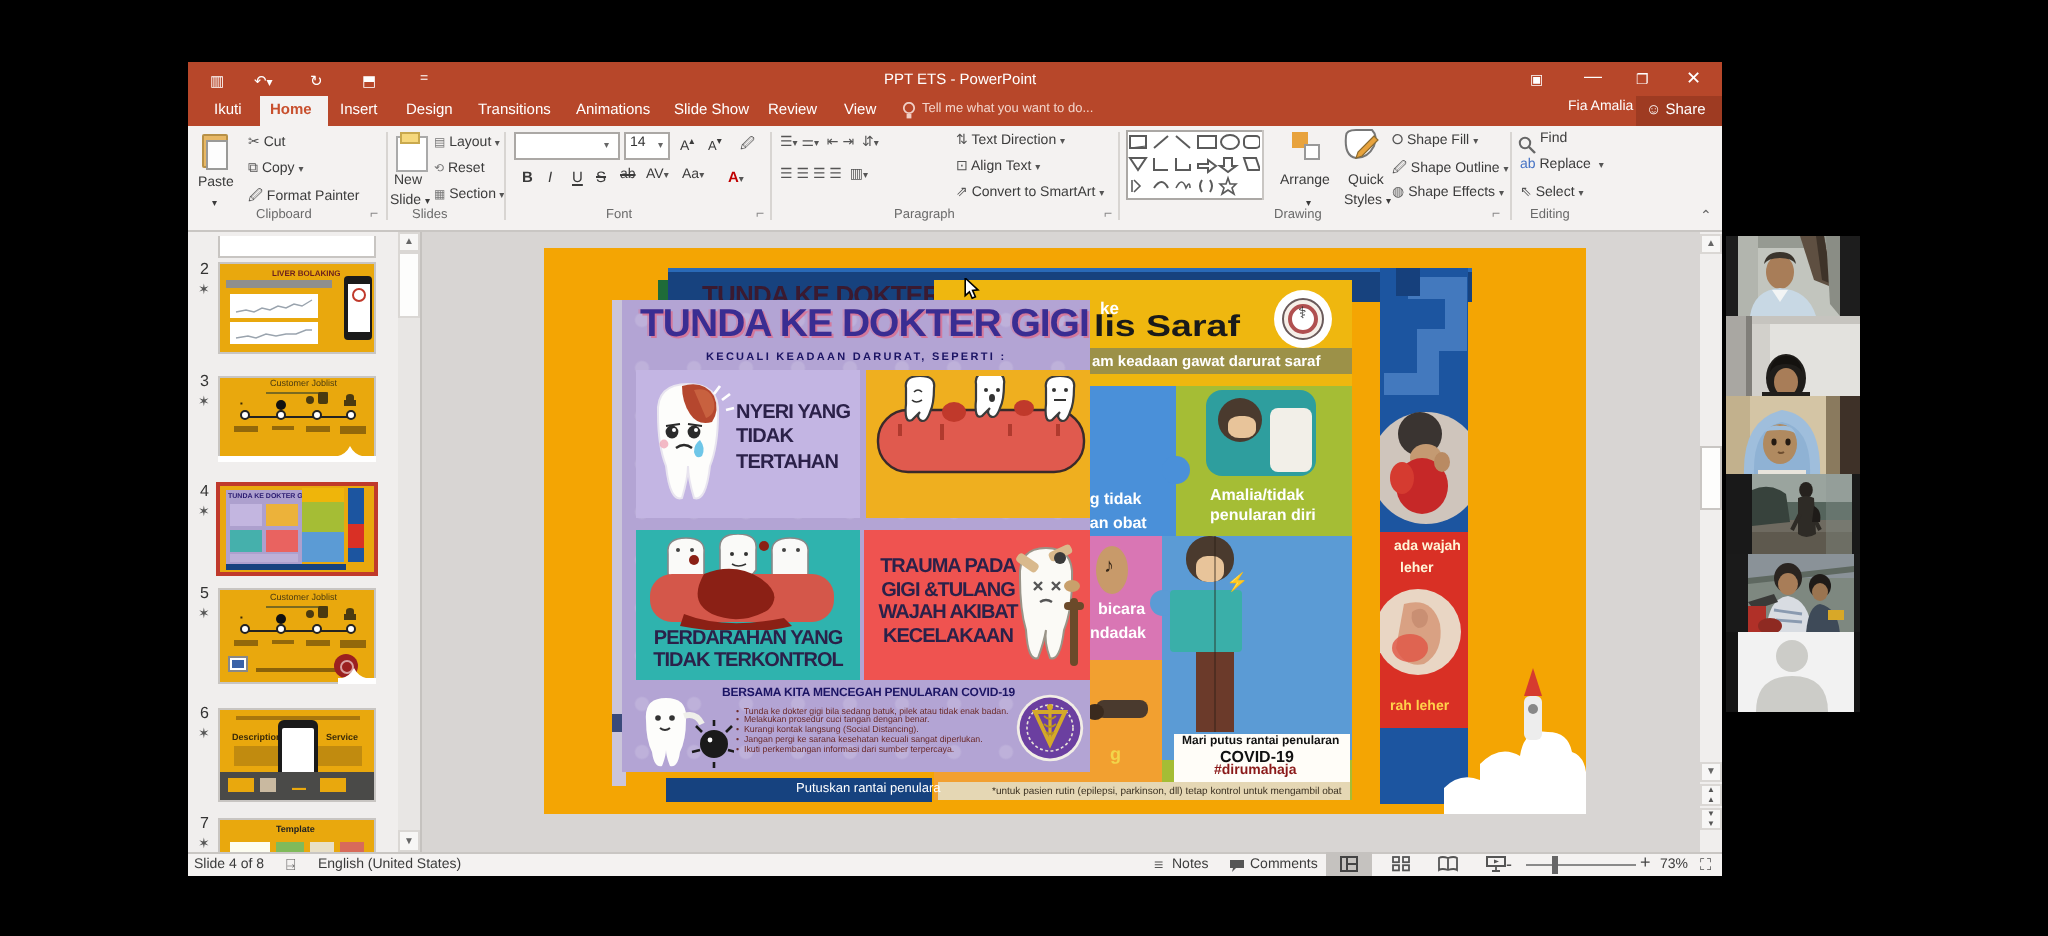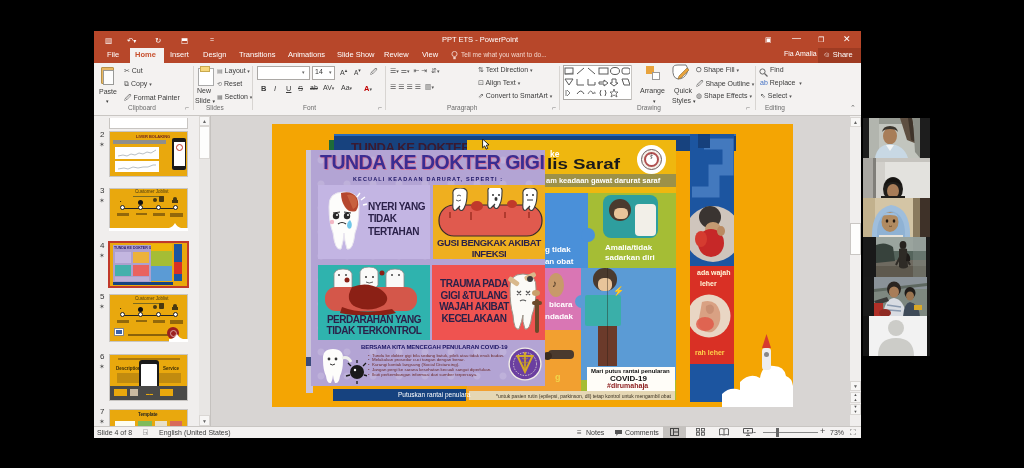--- a/index.html
+++ b/index.html
@@ -24,21 +24,21 @@
 <div class="a ws" style="left:210px; top:36px; color:#fff; font-size:7px;">=</div>
 <div class="a ws" style="left:442px; top:35px; color:#fff; font-size:7.5px;">PPT ETS - PowerPoint</div>
 
 <div class="a ws" style="left:765px; top:36px; color:#fff; font-size:7px;">▣</div>
 <div class="a ws" style="left:792px; top:33px; color:#fff; font-size:9px;">—</div>
 <div class="a ws" style="left:818px; top:36px; color:#fff; font-size:7px;">❐</div>
 <div class="a ws" style="left:843px; top:34px; color:#fff; font-size:9px;">✕</div>
 
 <div class="a" style="left:94px; top:48px; width:767px; height:15px; background:#B7472A;"></div>
 <div class="a" style="left:130px; top:48px; width:34px; height:15px; background:#F4F2F1;"></div>
-<div class="a ws" style="left:107px; top:50px; color:#fff; font-size:7.5px;">File</div>
+<div class="a ws" style="left:107px; top:50px; color:#fff; font-size:7.5px;">Ikuti</div>
 <div class="a ws" style="left:135px; top:50px; color:#C8502E; font-size:7.5px; font-weight:bold;">Home</div>
 <div class="a ws" style="left:170px; top:50px; color:#fff; font-size:7.5px;">Insert</div>
 <div class="a ws" style="left:203px; top:50px; color:#fff; font-size:7.5px;">Design</div>
 <div class="a ws" style="left:239px; top:50px; color:#fff; font-size:7.5px;">Transitions</div>
 <div class="a ws" style="left:288px; top:50px; color:#fff; font-size:7.5px;">Animations</div>
 <div class="a ws" style="left:337px; top:50px; color:#fff; font-size:7.5px;">Slide Show</div>
 <div class="a ws" style="left:384px; top:50px; color:#fff; font-size:7.5px;">Review</div>
 <div class="a ws" style="left:422px; top:50px; color:#fff; font-size:7.5px;">View</div>
 <svg class="a" style="left:451px; top:51px;" width="7" height="9">
       <circle cx="3.5" cy="3" r="2.6" fill="none" stroke="#f0cfc5" stroke-width="0.9"></circle>
@@ -330,21 +330,21 @@
   <div class="a" style="left:0px; top:190px; width:114px; height:70px; background:#F2A030;"></div>
   <div class="a" style="left:108px; top:155px; width:13px; height:13px; background:#5B9BD5; border-radius:50%;"></div>
 
   <div class="a" style="left:73px; top:104px; width:50px; text-align:left; color:#fff; font-size:8px; font-weight:bold; line-height:12px;">ng tidak<br>ban obat</div>
 
   <div class="a" style="left:136px; top:55px; width:55px; height:43px; background:#2E9E9E; border-radius:8px;"></div>
   <div class="a" style="left:142px; top:59px; width:22px; height:22px; background:#4A3A2E; border-radius:50%;"></div>
   <div class="a" style="left:147px; top:68px; width:14px; height:11px; background:#E8C49A; border-radius:40%;"></div>
   <div class="a" style="left:168px; top:64px; width:21px; height:32px; background:#F2EFE8; border-radius:4px;"></div>
   <div class="a ws" style="left:138px; top:103px; color:#fff; font-size:8px; font-weight:bold;">Amalia/tidak</div>
-  <div class="a ws" style="left:138px; top:113px; color:#fff; font-size:8px; font-weight:bold;">sadarkan diri</div>
+  <div class="a ws" style="left:138px; top:113px; color:#fff; font-size:8px; font-weight:bold;">penularan diri</div>
 
   <div class="a ws" style="left:82px; top:160px; color:#fff; font-size:8px; font-weight:bold;">bicara</div>
   <div class="a ws" style="left:78px; top:172px; color:#fff; font-size:8px; font-weight:bold;">ndadak</div>
 
   <div class="a" style="left:126px; top:128px; width:24px; height:23px; background:#4A3A2E; border-radius:48%;"></div>
   <div class="a" style="left:131px; top:138px; width:14px; height:13px; background:#E8C49A; border-radius:40%;"></div>
   <div class="a" style="left:118px; top:155px; width:36px; height:31px; background:#3AAFA9; border-radius:2px;"></div>
   <div class="a" style="left:131px; top:186px; width:19px; height:40px; background:#6B3A2A;"></div>
   <div class="a" style="left:139.5px; top:128px; width:1px; height:98px; background:rgba(40,30,20,.4);"></div>
   <div class="a ws" style="left:146px; top:146px; color:#E53935; font-size:9px; font-weight:bold;">⚡</div>
@@ -406,21 +406,20 @@
     <ellipse cx="75" cy="16" rx="5" ry="4" fill="#C0392B"></ellipse>
     <path d="M20 8 Q22 6 24 8 M19 12 Q21 14 24 12" stroke="#333" stroke-width="0.8" fill="none"></path>
     <circle cx="56" cy="7" r="1" fill="#333"></circle>
           <circle cx="62" cy="7" r="1" fill="#333"></circle>
     <ellipse cx="59" cy="11" rx="1.5" ry="2" fill="#333"></ellipse>
     <circle cx="90" cy="7" r="1" fill="#333"></circle>
           <circle cx="96" cy="7" r="1" fill="#333"></circle>
     <path d="M90 12 L96 12" stroke="#333" stroke-width="1"></path>
     <path d="M13 24 L13 30 M34 24 L34 32 M68 24 L68 30 M92 24 L92 30" stroke="#B03A2E" stroke-width="2"></path>
   </svg>
-  <div class="a" style="left:122px; top:86.5px; width:112px; text-align:center; color:#2B2149; font-size:9.5px; font-weight:bold; line-height:11.5px; letter-spacing:-0.4px;">GUSI BENGKAK AKIBAT<br>INFEKSI</div>
 
   <svg class="a" style="left:11px; top:117px;" width="100" height="48">
     <path d="M12 10 Q11 2 21 2 Q31 2 30 10 L30 20 Q26 26 21 24 Q16 26 12 20 Z" fill="#FAFAF8" stroke="#888" stroke-width="0.8"></path>
     <path d="M38 8 Q37 0 47 0 Q57 0 56 8 L56 18 Q52 24 47 22 Q42 24 38 18 Z" fill="#FAFAF8" stroke="#888" stroke-width="0.8"></path>
     <path d="M64 10 Q63 2 73 2 Q83 2 82 10 L82 20 Q78 26 73 24 Q68 26 64 20 Z" fill="#FAFAF8" stroke="#888" stroke-width="0.8"></path>
     <rect x="3" y="20" width="92" height="24" rx="11" fill="#D4574A"></rect>
     <path d="M30 20 Q45 14 58 22 Q70 30 62 38 Q48 46 34 40 Q22 34 30 20" fill="#8B2015"></path>
     <path d="M20 40 Q40 48 70 42 L74 46 Q50 52 18 46 Z" fill="#8B2015"></path>
     <circle cx="17" cy="8" r="1" fill="#444"></circle>
           <circle cx="24" cy="8" r="1" fill="#444"></circle>

